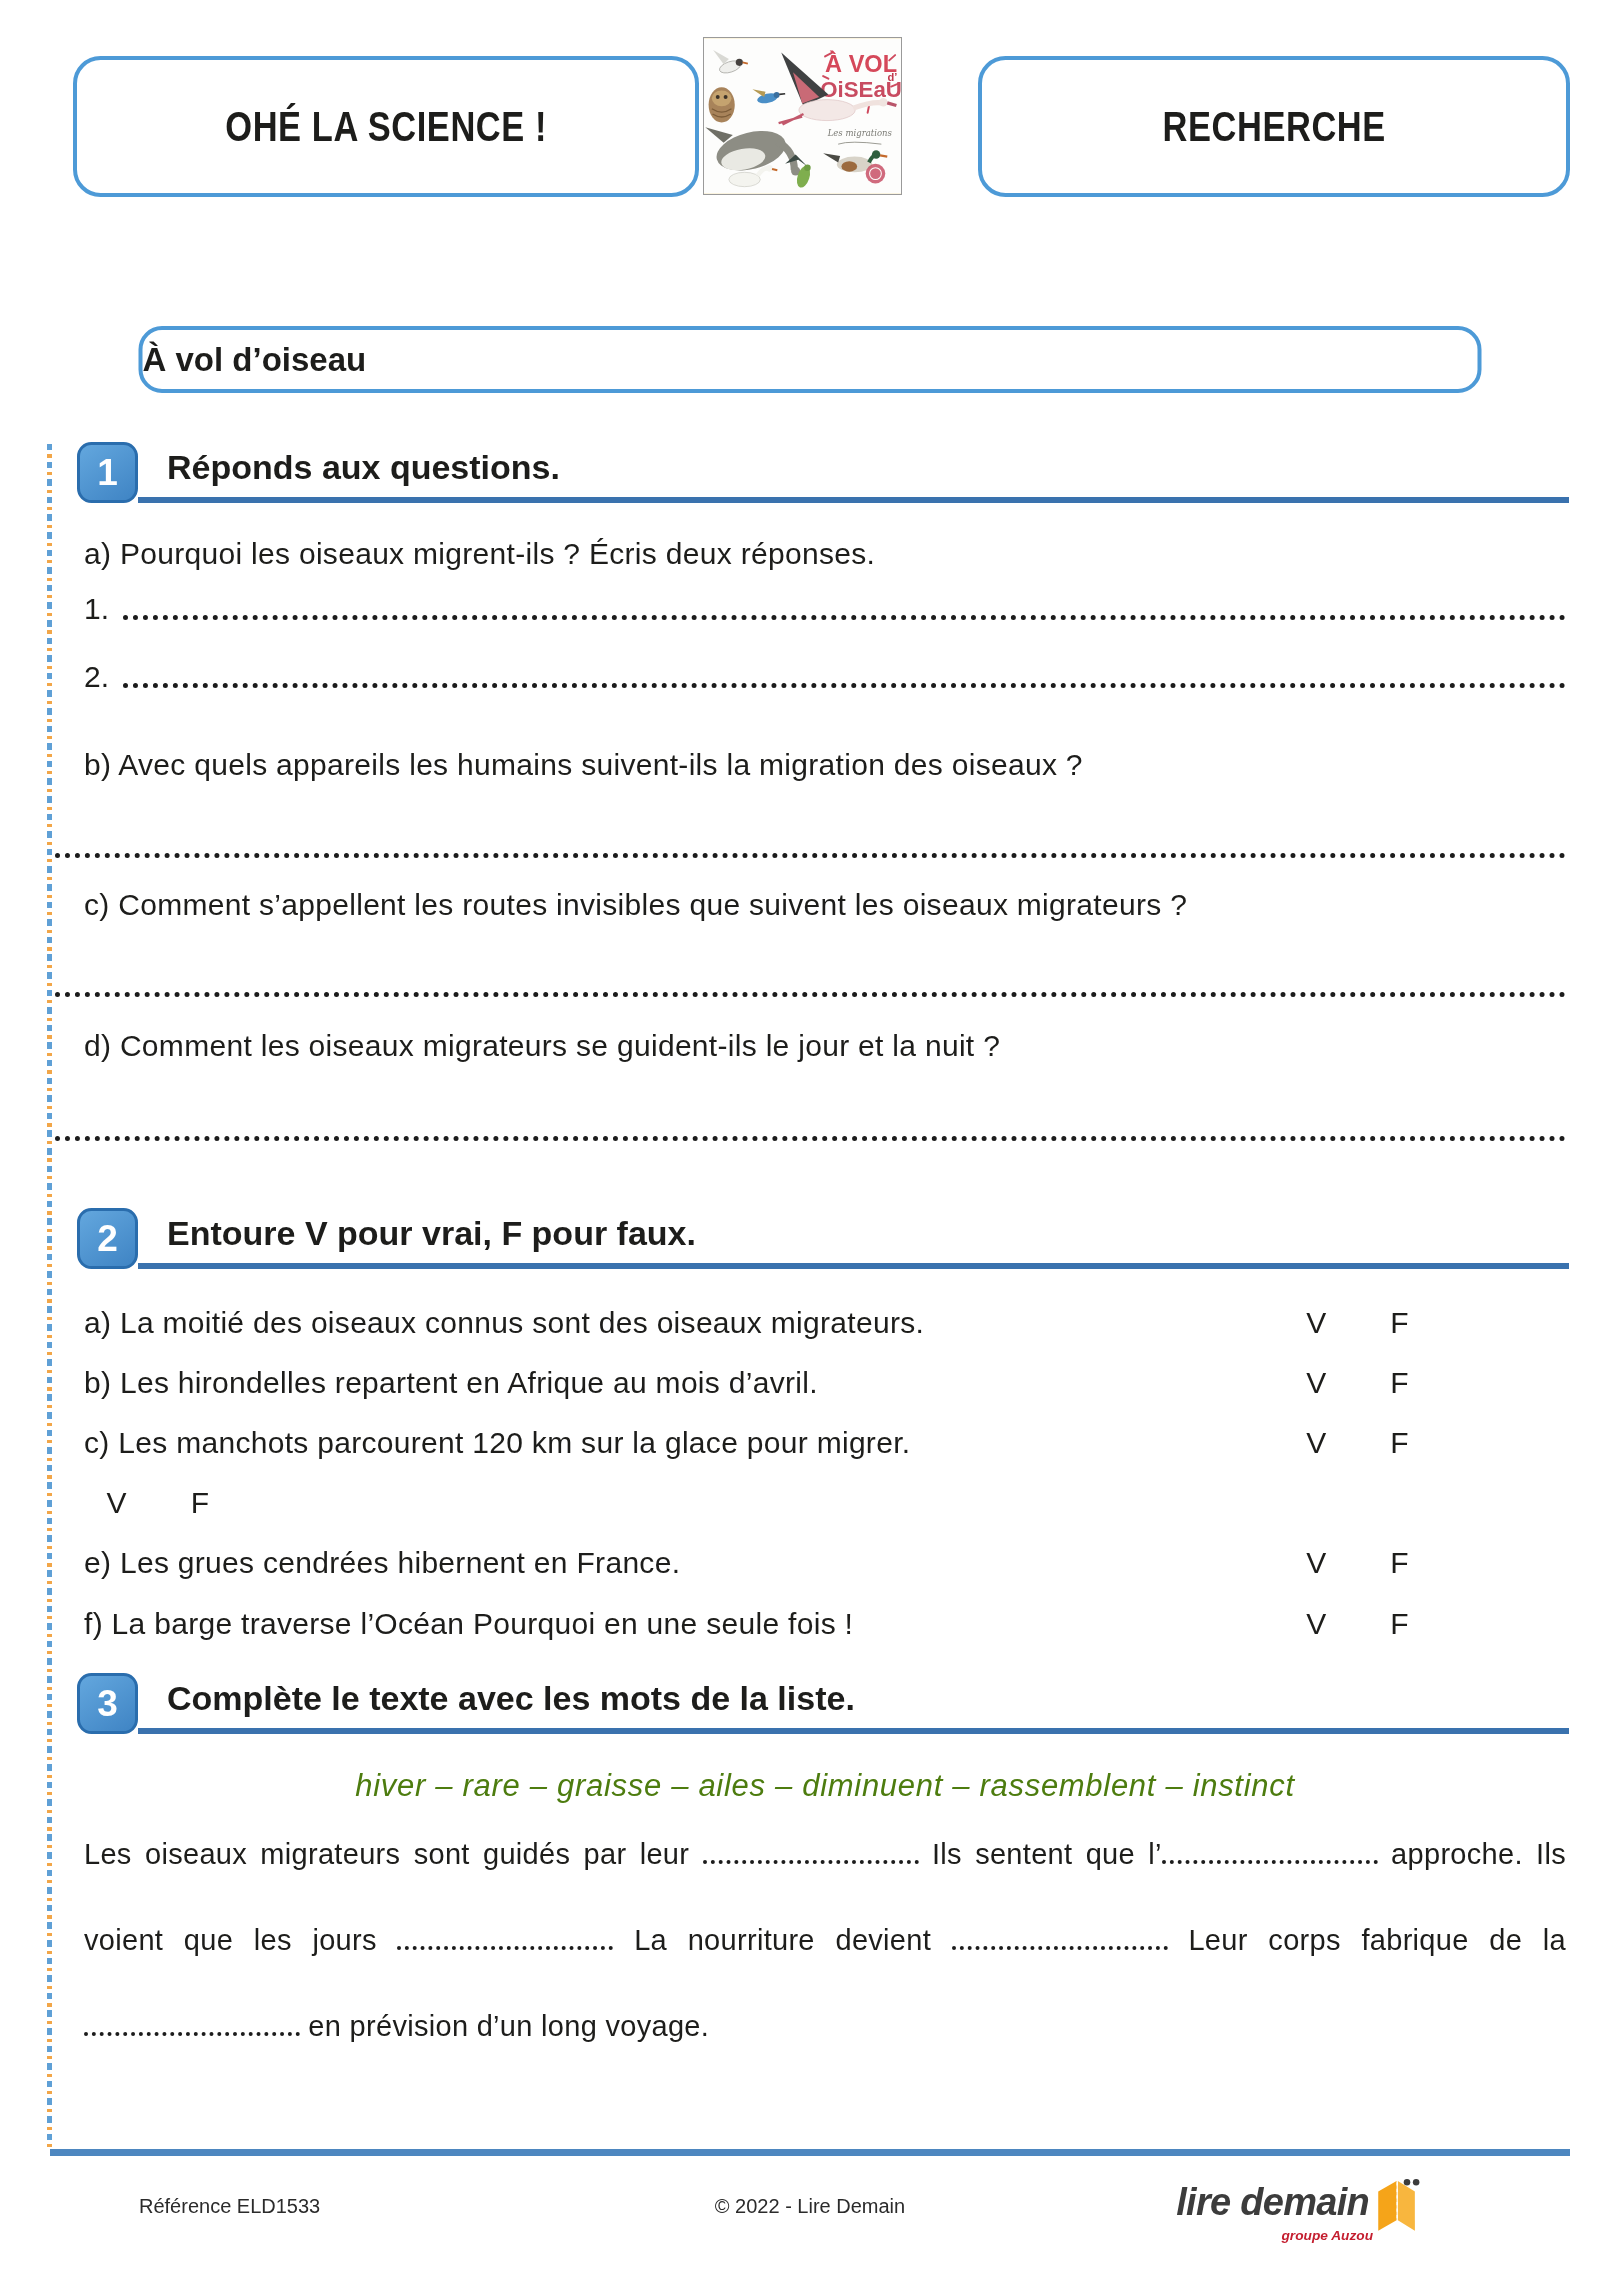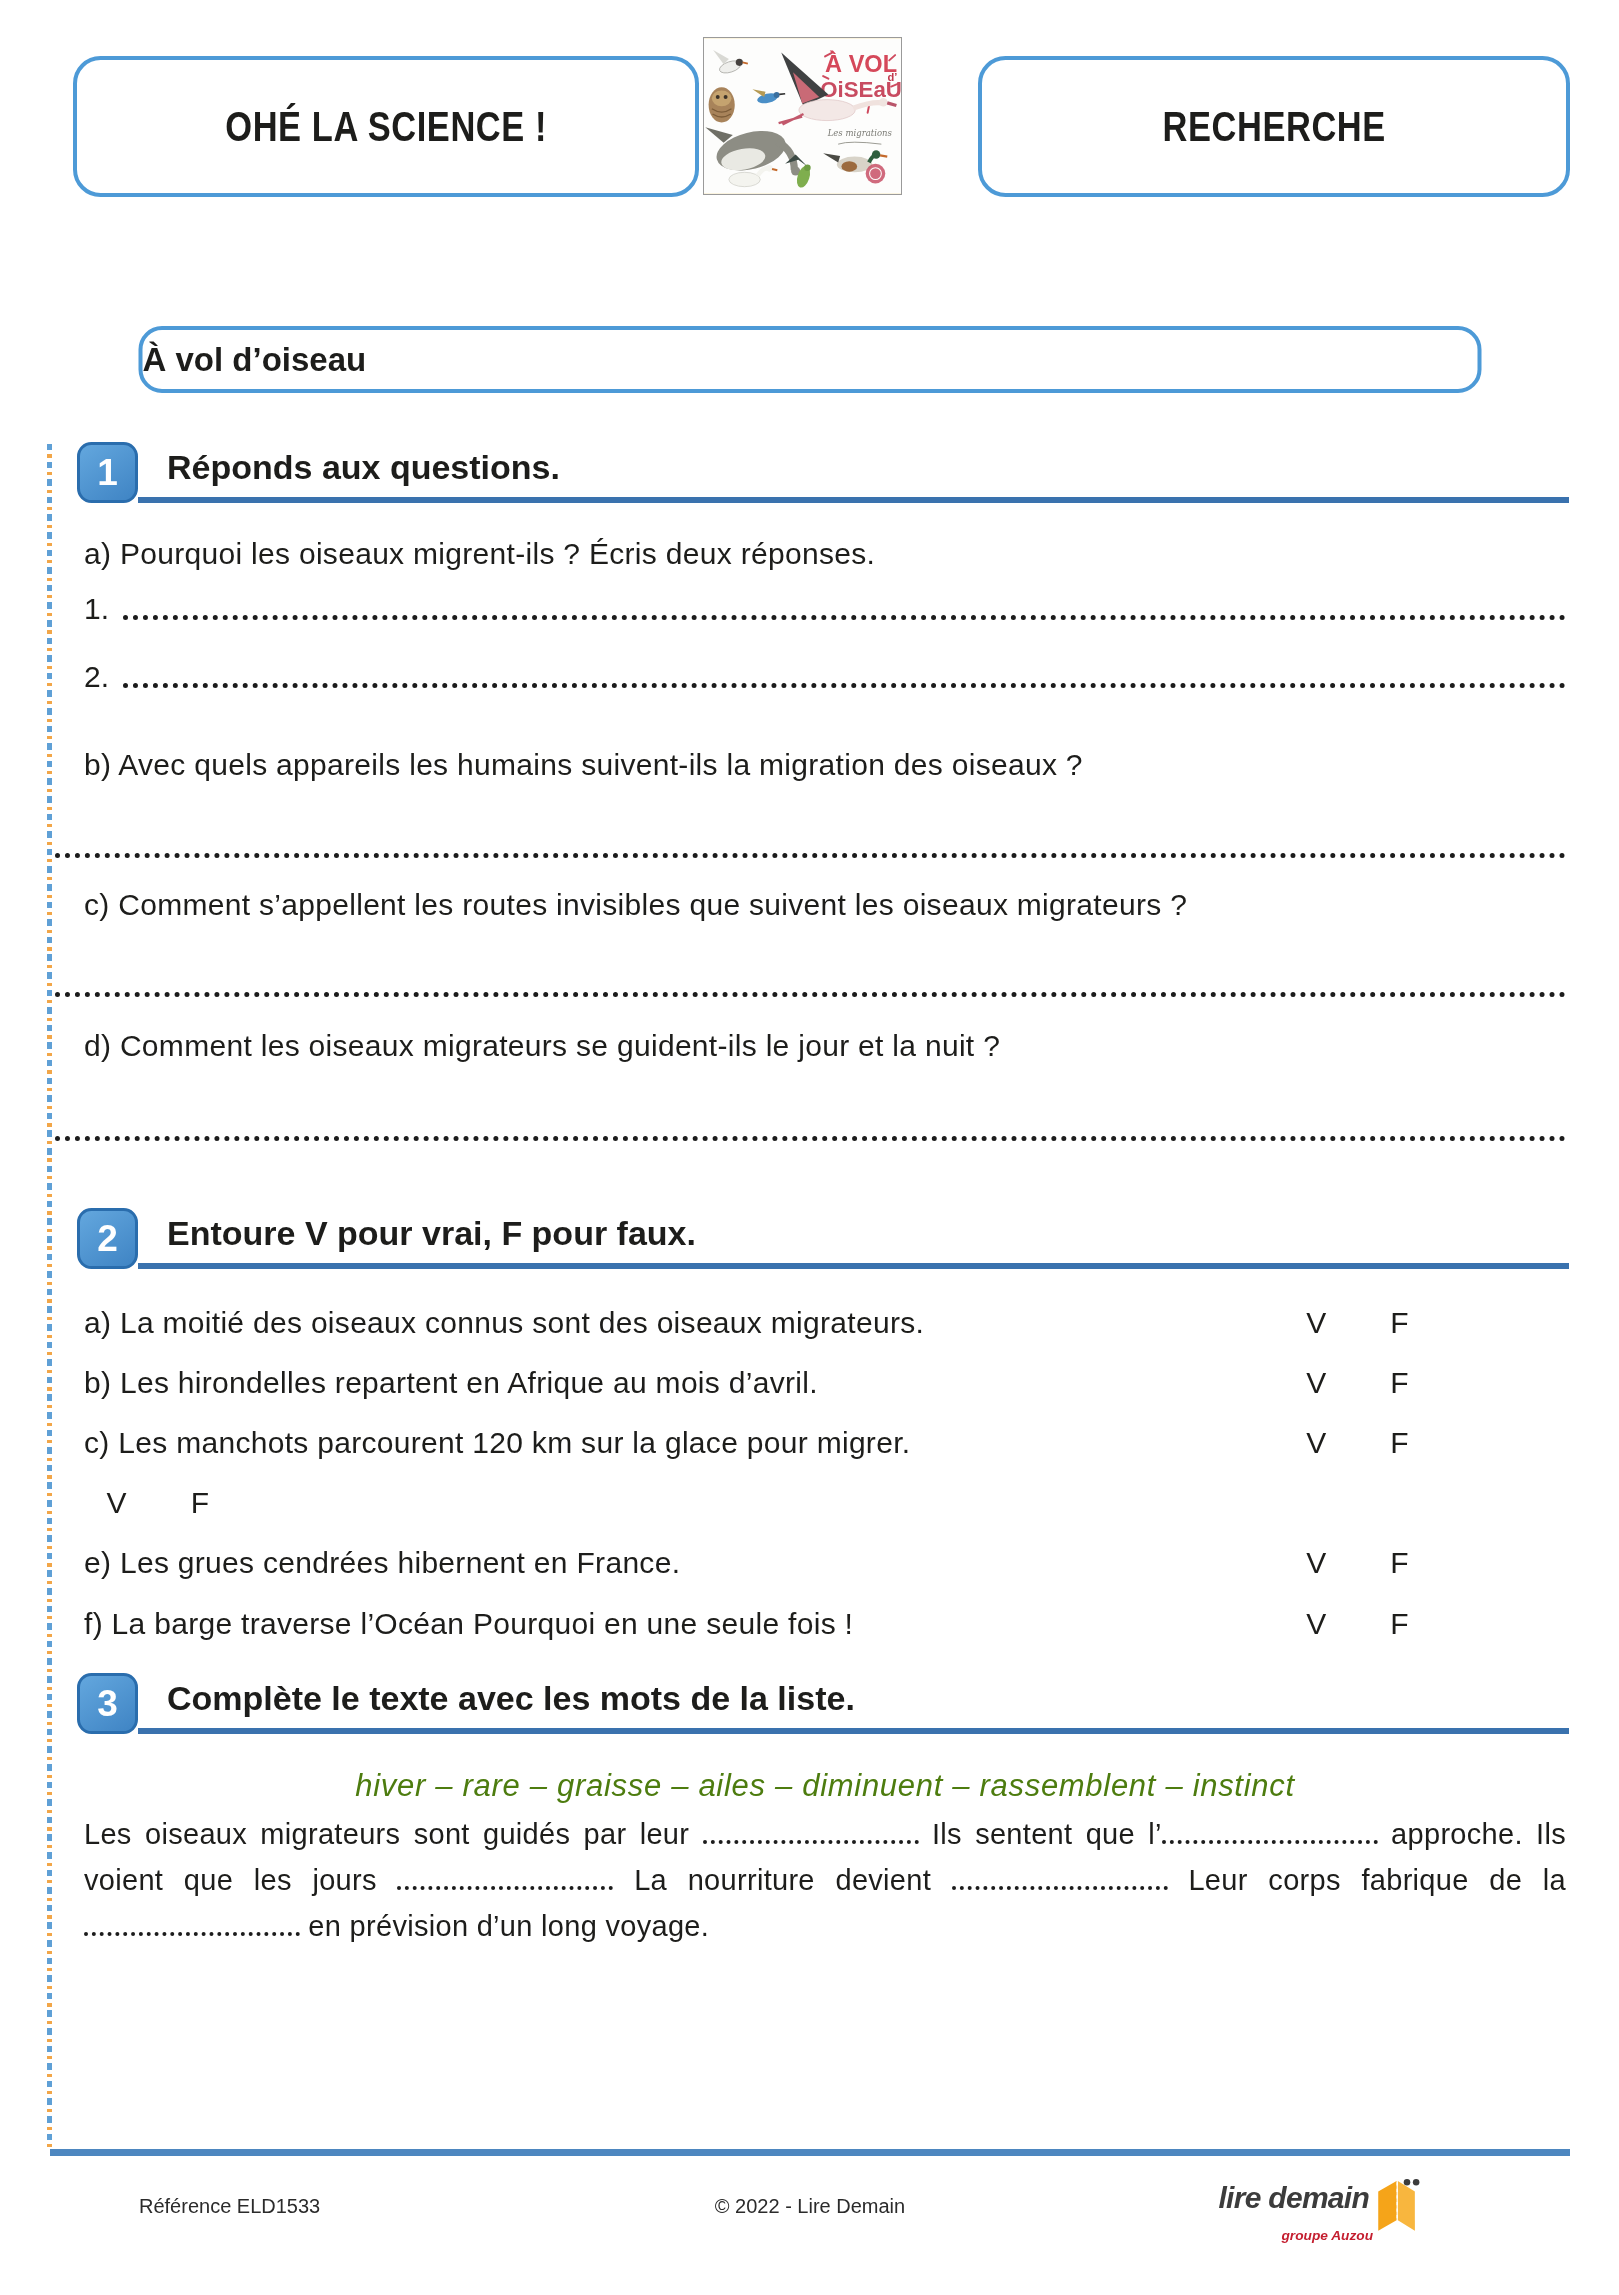--- a/index.html
+++ b/index.html
@@ -75,33 +75,33 @@
   .vf-st{flex:1;letter-spacing:0.3px;}
   .vf-l{width:65px;text-align:center;flex:0 0 65px;}
   .vf-l.f{margin-left:18.3px;}
   
   .wordlist{
     position:absolute;left:84px;right:54px;text-align:center;
     font-size:31px;font-style:italic;color:#4d7c0f;letter-spacing:0.7px;
   }
   .cloze{
     position:absolute;left:84px;right:54px;margin:0;
-    font-size:29px;line-height:46px;text-align:justify;letter-spacing:0.3px;
+    font-size:29px;line-height:86px;text-align:justify;letter-spacing:0.3px;
   }
   .blank{
     display:inline-block;width:216px;height:22px;
     border-bottom:4.6px dotted #1c1c1c;vertical-align:baseline;
   }
   
   .footer-rule{position:absolute;left:50px;right:50px;top:2149px;height:6.5px;background:#4d87c0;}
   .foot-ref{position:absolute;left:139px;top:2195px;font-size:20px;color:#2b2b2b;}
   .foot-copy{position:absolute;left:50%;transform:translateX(-50%);top:2195px;font-size:20px;color:#2b2b2b;}
   .foot-logo{position:absolute;right:196px;top:2177px;display:flex;flex-direction:column;align-items:flex-end;}
   .foot-logo .row1{display:flex;align-items:flex-start;}
-  .logo-text{font-size:30px;font-weight:bold;font-style:italic;color:#3c3c3c;letter-spacing:-0.7px;margin-top:3.9px;}
+  .logo-text{font-size:38px;font-weight:bold;font-style:italic;color:#3c3c3c;letter-spacing:-0.7px;margin-top:3.9px;}
   .logo-sub{font-size:13.7px;font-style:italic;font-weight:bold;color:#c41e2f;margin:-3.9px 51px 0 0;}
 </style>
 </head>
 <body>
 
 <div class="page">
 
   <div class="hdr-box left">
     <span>OHÉ LA SCIENCE !</span>
   </div>

